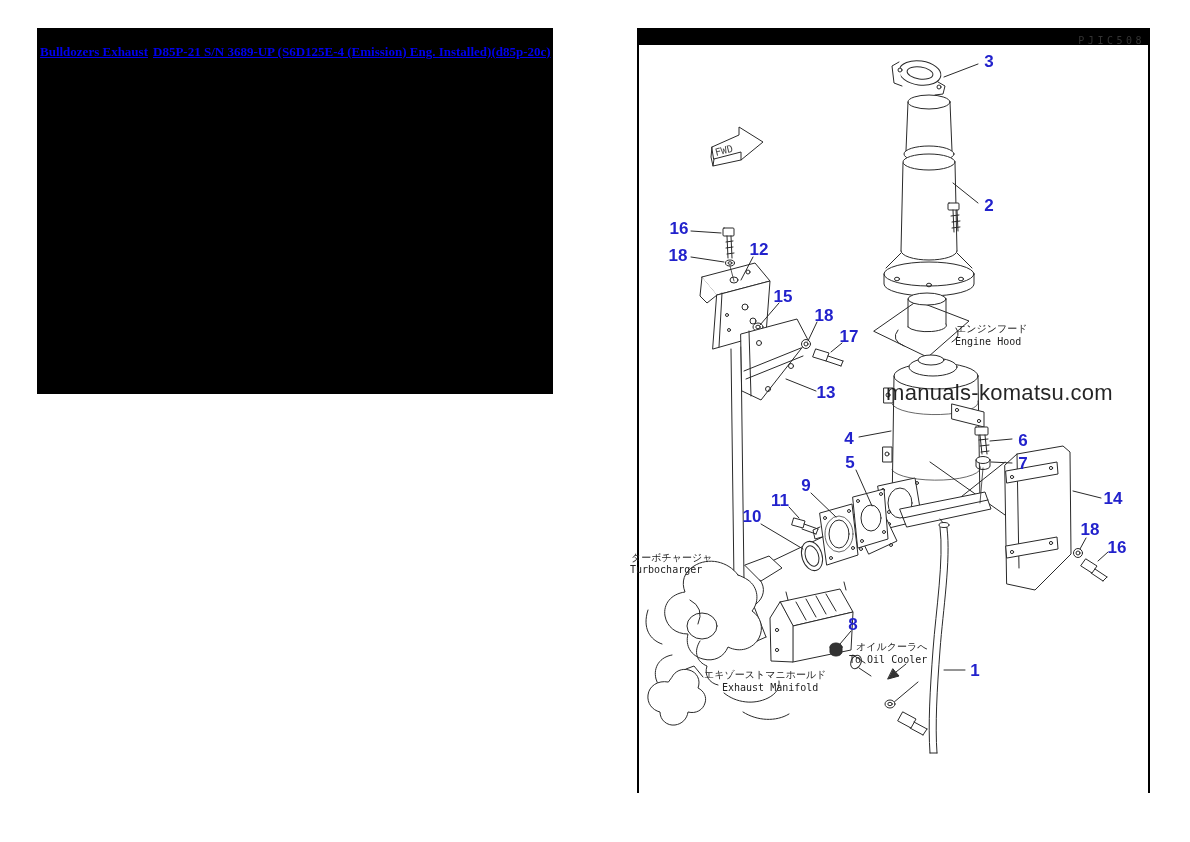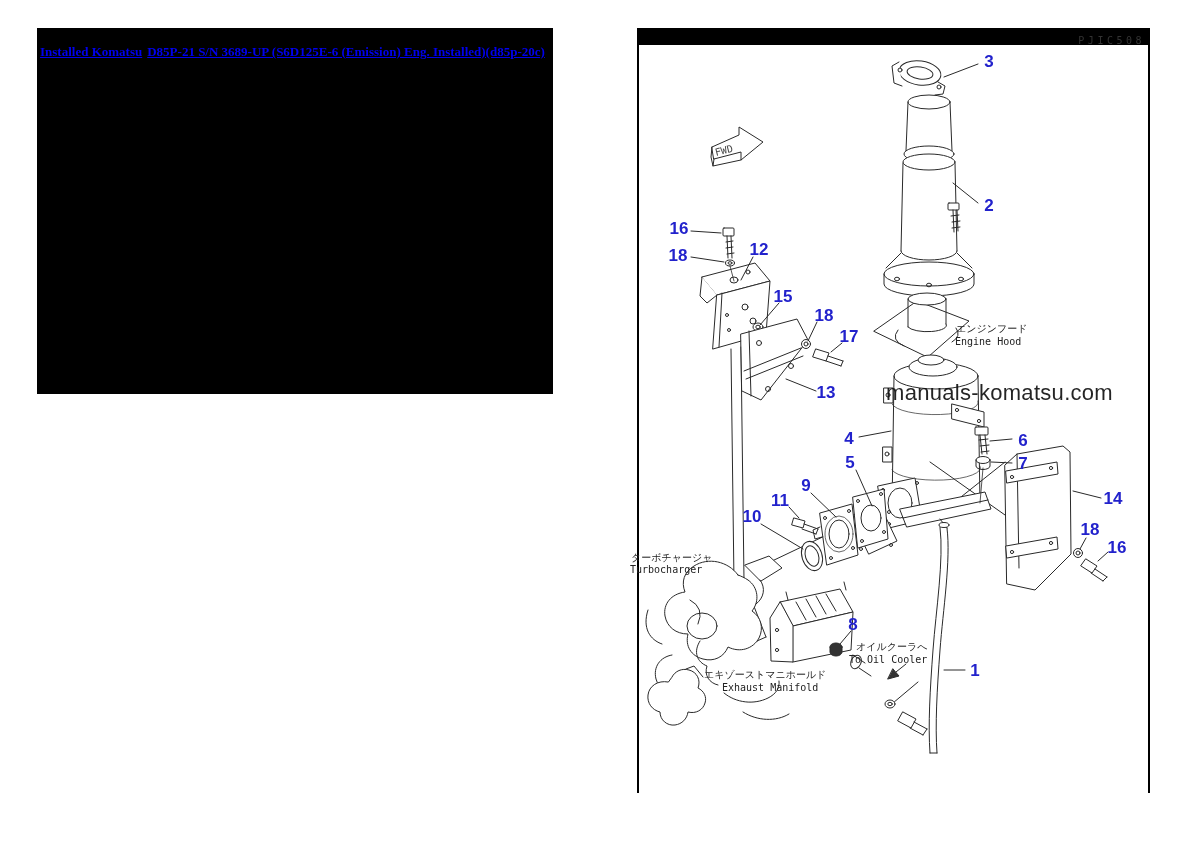--- a/index.html
+++ b/index.html
@@ -26,21 +26,21 @@
   text.lbl{font:10px "DejaVu Sans Mono",monospace;fill:#222}
   text.fwdtxt{font:10px "DejaVu Sans Mono",monospace;fill:#444}
 </style>
 </head>
 <body>
 
 <div class="page">
 
   <div class="redacted">
     <div class="links">
-      <a href="#">Installed Komatsu</a><a href="#">D85P-21 S/N 3689-UP (S6D125E-6 (Emission) Eng. Installed)(d85p-20c)</a>
+      <a href="#">Bulldozers Exhaust</a><a href="#">D85P-21 S/N 3689-UP (S6D125E-4 (Emission) Eng. Installed)(d85p-20c)</a>
     </div>
   </div>
 
   <div class="panel">
     <div class="topbar"></div>
     <div class="code">PJIC508</div>
   </div>
 
   <div class="watermark">manuals-komatsu.com</div>
 

